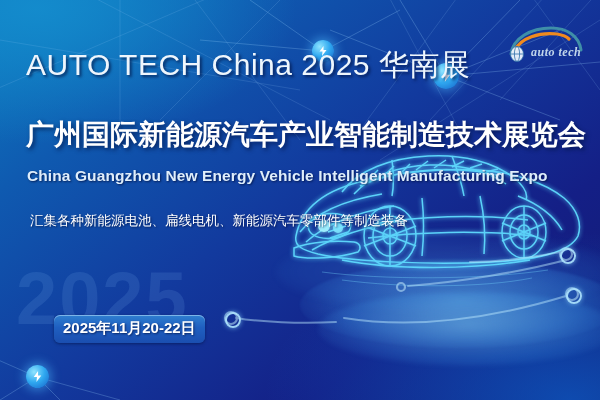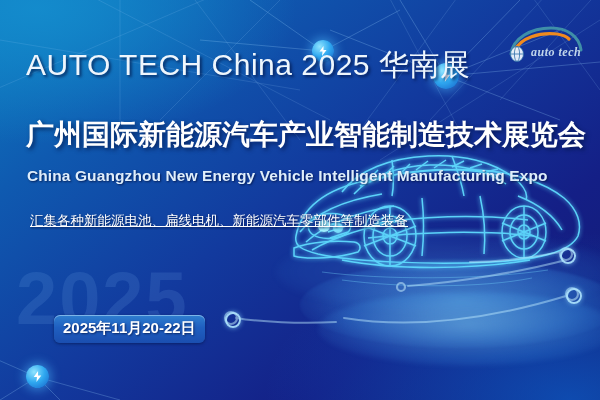--- a/index.html
+++ b/index.html
@@ -107,21 +107,20 @@
     white-space: nowrap;
   }
   .blurb {
     position: absolute;
     left: 30px; top: 208px;
     color: #ffffff;
     font-size: 13.5px;
     line-height: 26px;
     text-shadow: 1px 1px 2px rgba(3,20,70,0.8);
     white-space: nowrap;
-    text-decoration: underline;
   }
   .blurb div { white-space: nowrap; }
 
   
   .badges {
     position: absolute;
     left: 26px; top: 315px;
     display: flex;
     gap: 13px;
     align-items: center;

